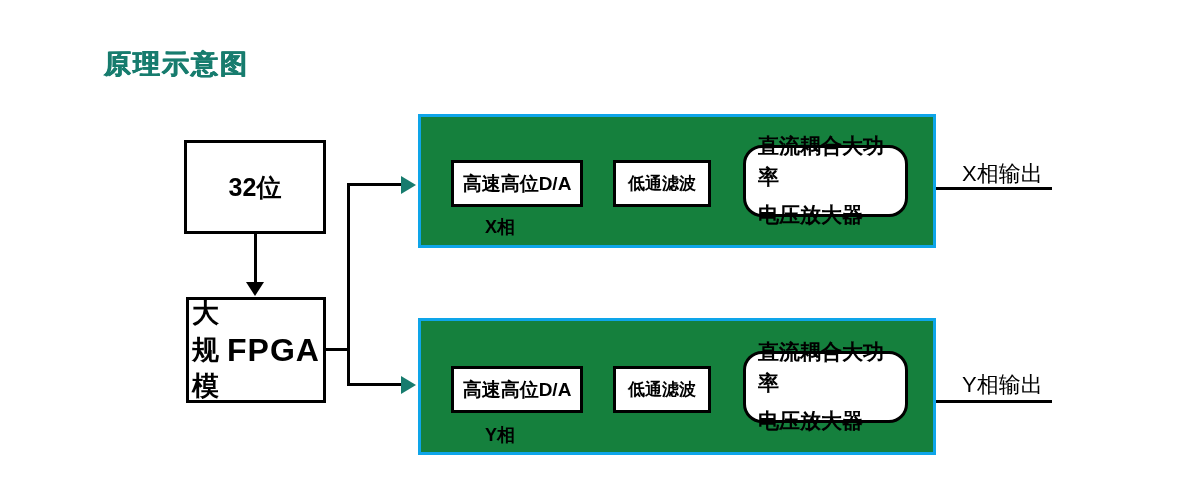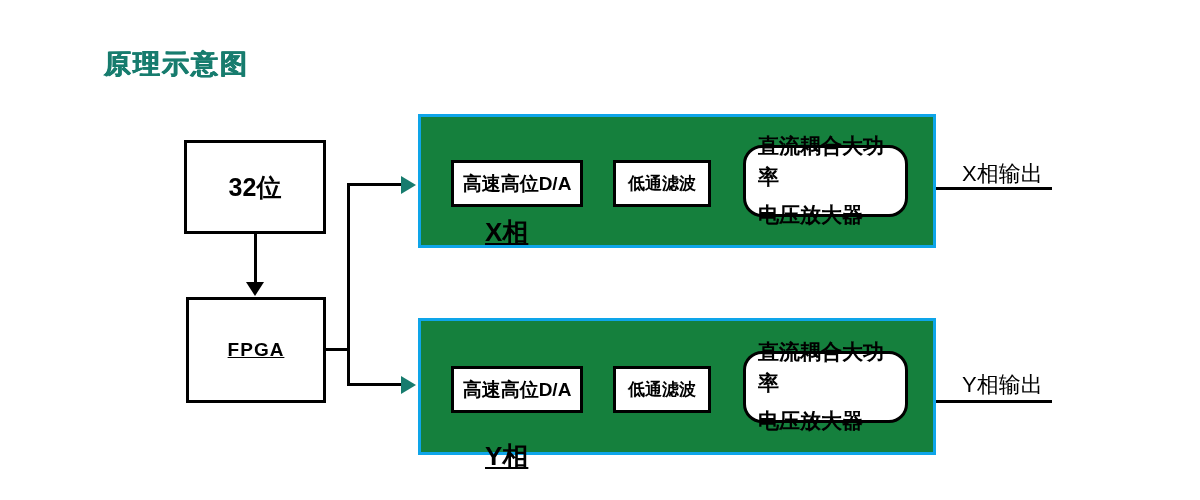--- a/index.html
+++ b/index.html
@@ -31,21 +31,21 @@
     align-items: center;
     justify-content: center;
     font-weight: bold;
     text-align: center;
   }
   .cpu { left: 168px; top: 124px; width: 142px; height: 94px; }
   .cpu .l1 { font-size: 25px; line-height: 1.3; }
   .cpu .l2 { font-size: 23px; letter-spacing: 1px; }
   .fpga { left: 170px; top: 281px; width: 140px; height: 106px; }
   .fpga .l1 { font-size: 27px; line-height: 1.35; }
-  .fpga .l2 { font-size: 19px; letter-spacing: 1px; text-decoration: underline; }
+  .fpga .l2 { font-size: 32px; letter-spacing: 1px; }
 
   .hline, .vline { position: absolute; background: #000; }
 
   
   .cpu-fpga-line { left: 238px; top: 218px; width: 3px; height: 50px; }
   .arrow-down {
     position: absolute; left: 230px; top: 266px;
     width: 0; height: 0;
     border-left: 9px solid transparent;
     border-right: 9px solid transparent;
@@ -90,25 +90,24 @@
   .dac { left: 26px; top: 39px; width: 132px; height: 47px; font-size: 19px; }
   .lpf { left: 188px; top: 39px; width: 98px; height: 47px; font-size: 17px; }
   .amp { left: 318px; top: 24px; width: 165px; height: 72px; align-items: flex-start; padding-left: 8px; font-size: 21px; line-height: 1.45; border-radius: 19px; }
   .channel.y .dac { top: 41px; }
   .channel.y .lpf { top: 41px; }
   .channel.y .amp { top: 26px; }
 
   .phase-label {
     position: absolute;
     left: 60px; top: 94px;
-    font-size: 26px;
+    font-size: 18px;
     font-weight: bold;
-    text-decoration: underline;
   }
-  .channel.y .phase-label { top: 114px; }
+  .channel.y .phase-label { top: 98px; }
 
   
   .out-line-x { left: 920px; top: 171px; width: 116px; height: 3px; }
   .out-line-y { left: 920px; top: 384px; width: 116px; height: 3px; }
   .out-label {
     position: absolute;
     font-size: 22px;
     font-weight: normal;
     white-space: nowrap;
   }
@@ -123,20 +122,21 @@
   <div class="title">原理示意图</div>
 
   <div class="box cpu">
     <div class="l1">32位</div>
   </div>
 
   <div class="vline cpu-fpga-line"></div>
   <div class="arrow-down"></div>
 
   <div class="box fpga">
+    <div class="l1">大规模</div>
     <div class="l2">FPGA</div>
   </div>
 
   <div class="hline fpga-out"></div>
   <div class="vline split-vert"></div>
   <div class="hline branch-top"></div>
   <div class="hline branch-bottom"></div>
   <div class="arrow-right top"></div>
   <div class="arrow-right bottom"></div>
 

